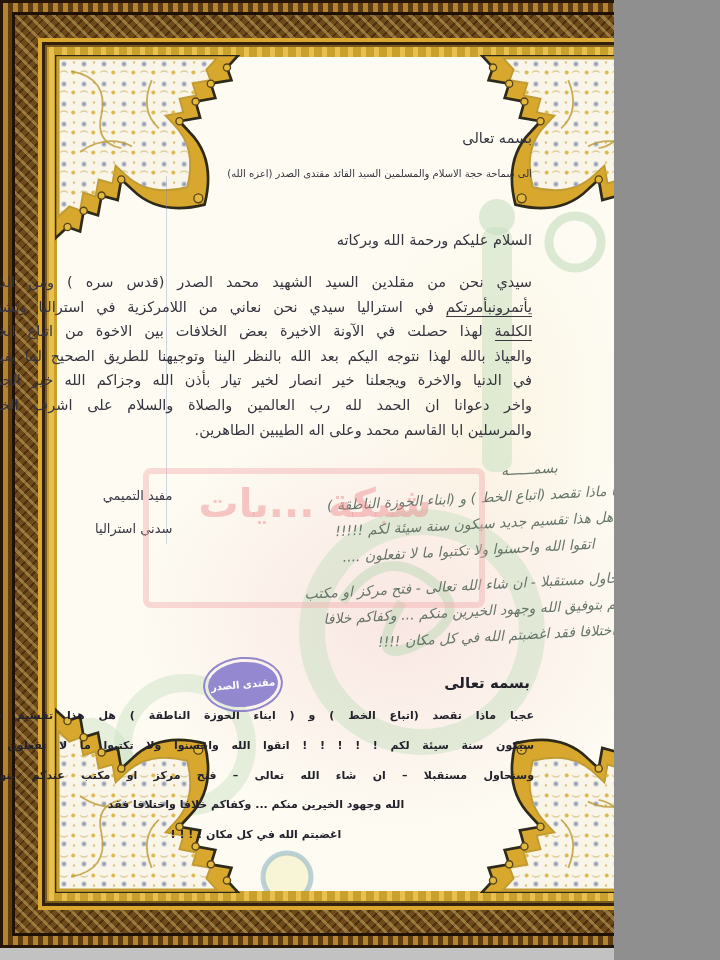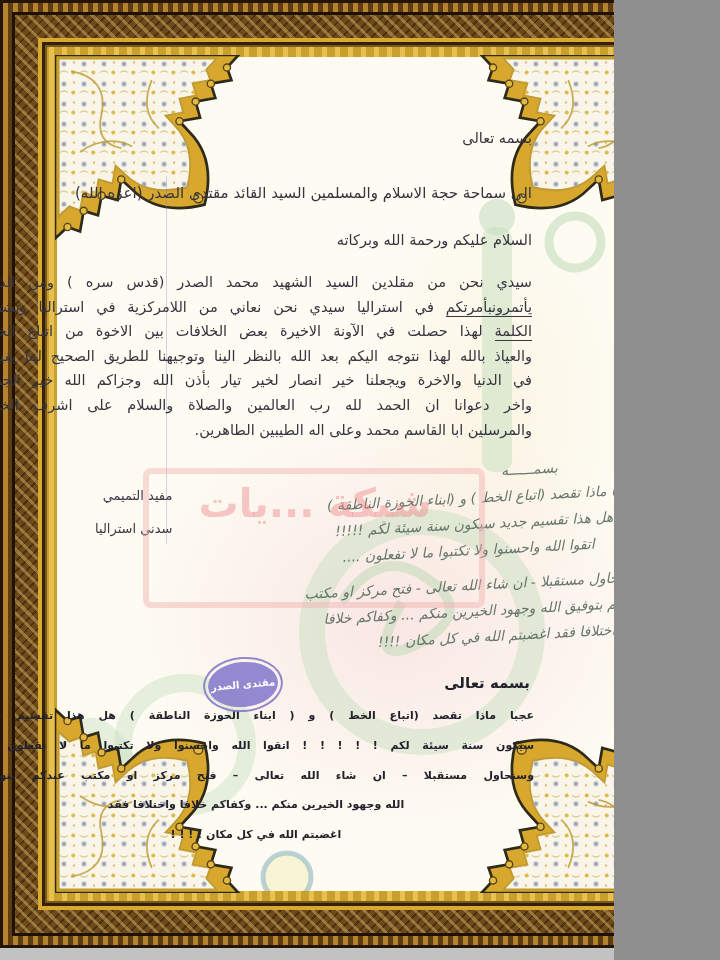--- a/index.html
+++ b/index.html
@@ -34,21 +34,21 @@
   .wm-pink-text{position:absolute;left:160px;top:480px;width:310px;z-index:6;
       font-size:40px;font-weight:bold;color:rgba(236,128,134,.42);direction:rtl;text-align:center;
       filter:blur(.6px);pointer-events:none;}
   .wm-box{position:absolute;left:143px;top:468px;width:330px;height:128px;z-index:6;
       border:6px solid rgba(242,176,176,.45);border-radius:8px;pointer-events:none;}
   .wm-url{position:absolute;left:181px;top:541px;z-index:6;font-family:"DejaVu Sans Mono",monospace;
       font-size:27px;font-weight:bold;color:rgba(158,158,158,.55);letter-spacing:2px;pointer-events:none;}
   
   .txt{position:absolute;direction:rtl;color:#35343f;z-index:3;}
   .basmala-top{right:82px;top:130px;font-size:14.5px;}
-  .addressee{right:82px;top:184px;font-size:15px;}
+  .addressee{right:82px;top:168px;font-size:10px;}
   .salutation{right:82px;top:232px;font-size:14.5px;}
   .body{right:82px;top:270px;width:548px;font-size:14.5px;line-height:24.6px;}
   .body .jl{text-align:justify;text-align-last:justify;}
   .body .ll{text-align:right;}
   .ul{border-bottom:1.2px solid #3a3944;padding-bottom:1px;}
   .sig{left:95px;top:479px;font-size:13px;text-align:right;line-height:33px;color:#3a3944;}
   .fold-line{position:absolute;left:166px;top:176px;width:1px;height:368px;z-index:2;
       background:rgba(120,140,185,.35);}
   
   .hand{position:absolute;left:268px;top:460px;width:372px;z-index:4;direction:rtl;

